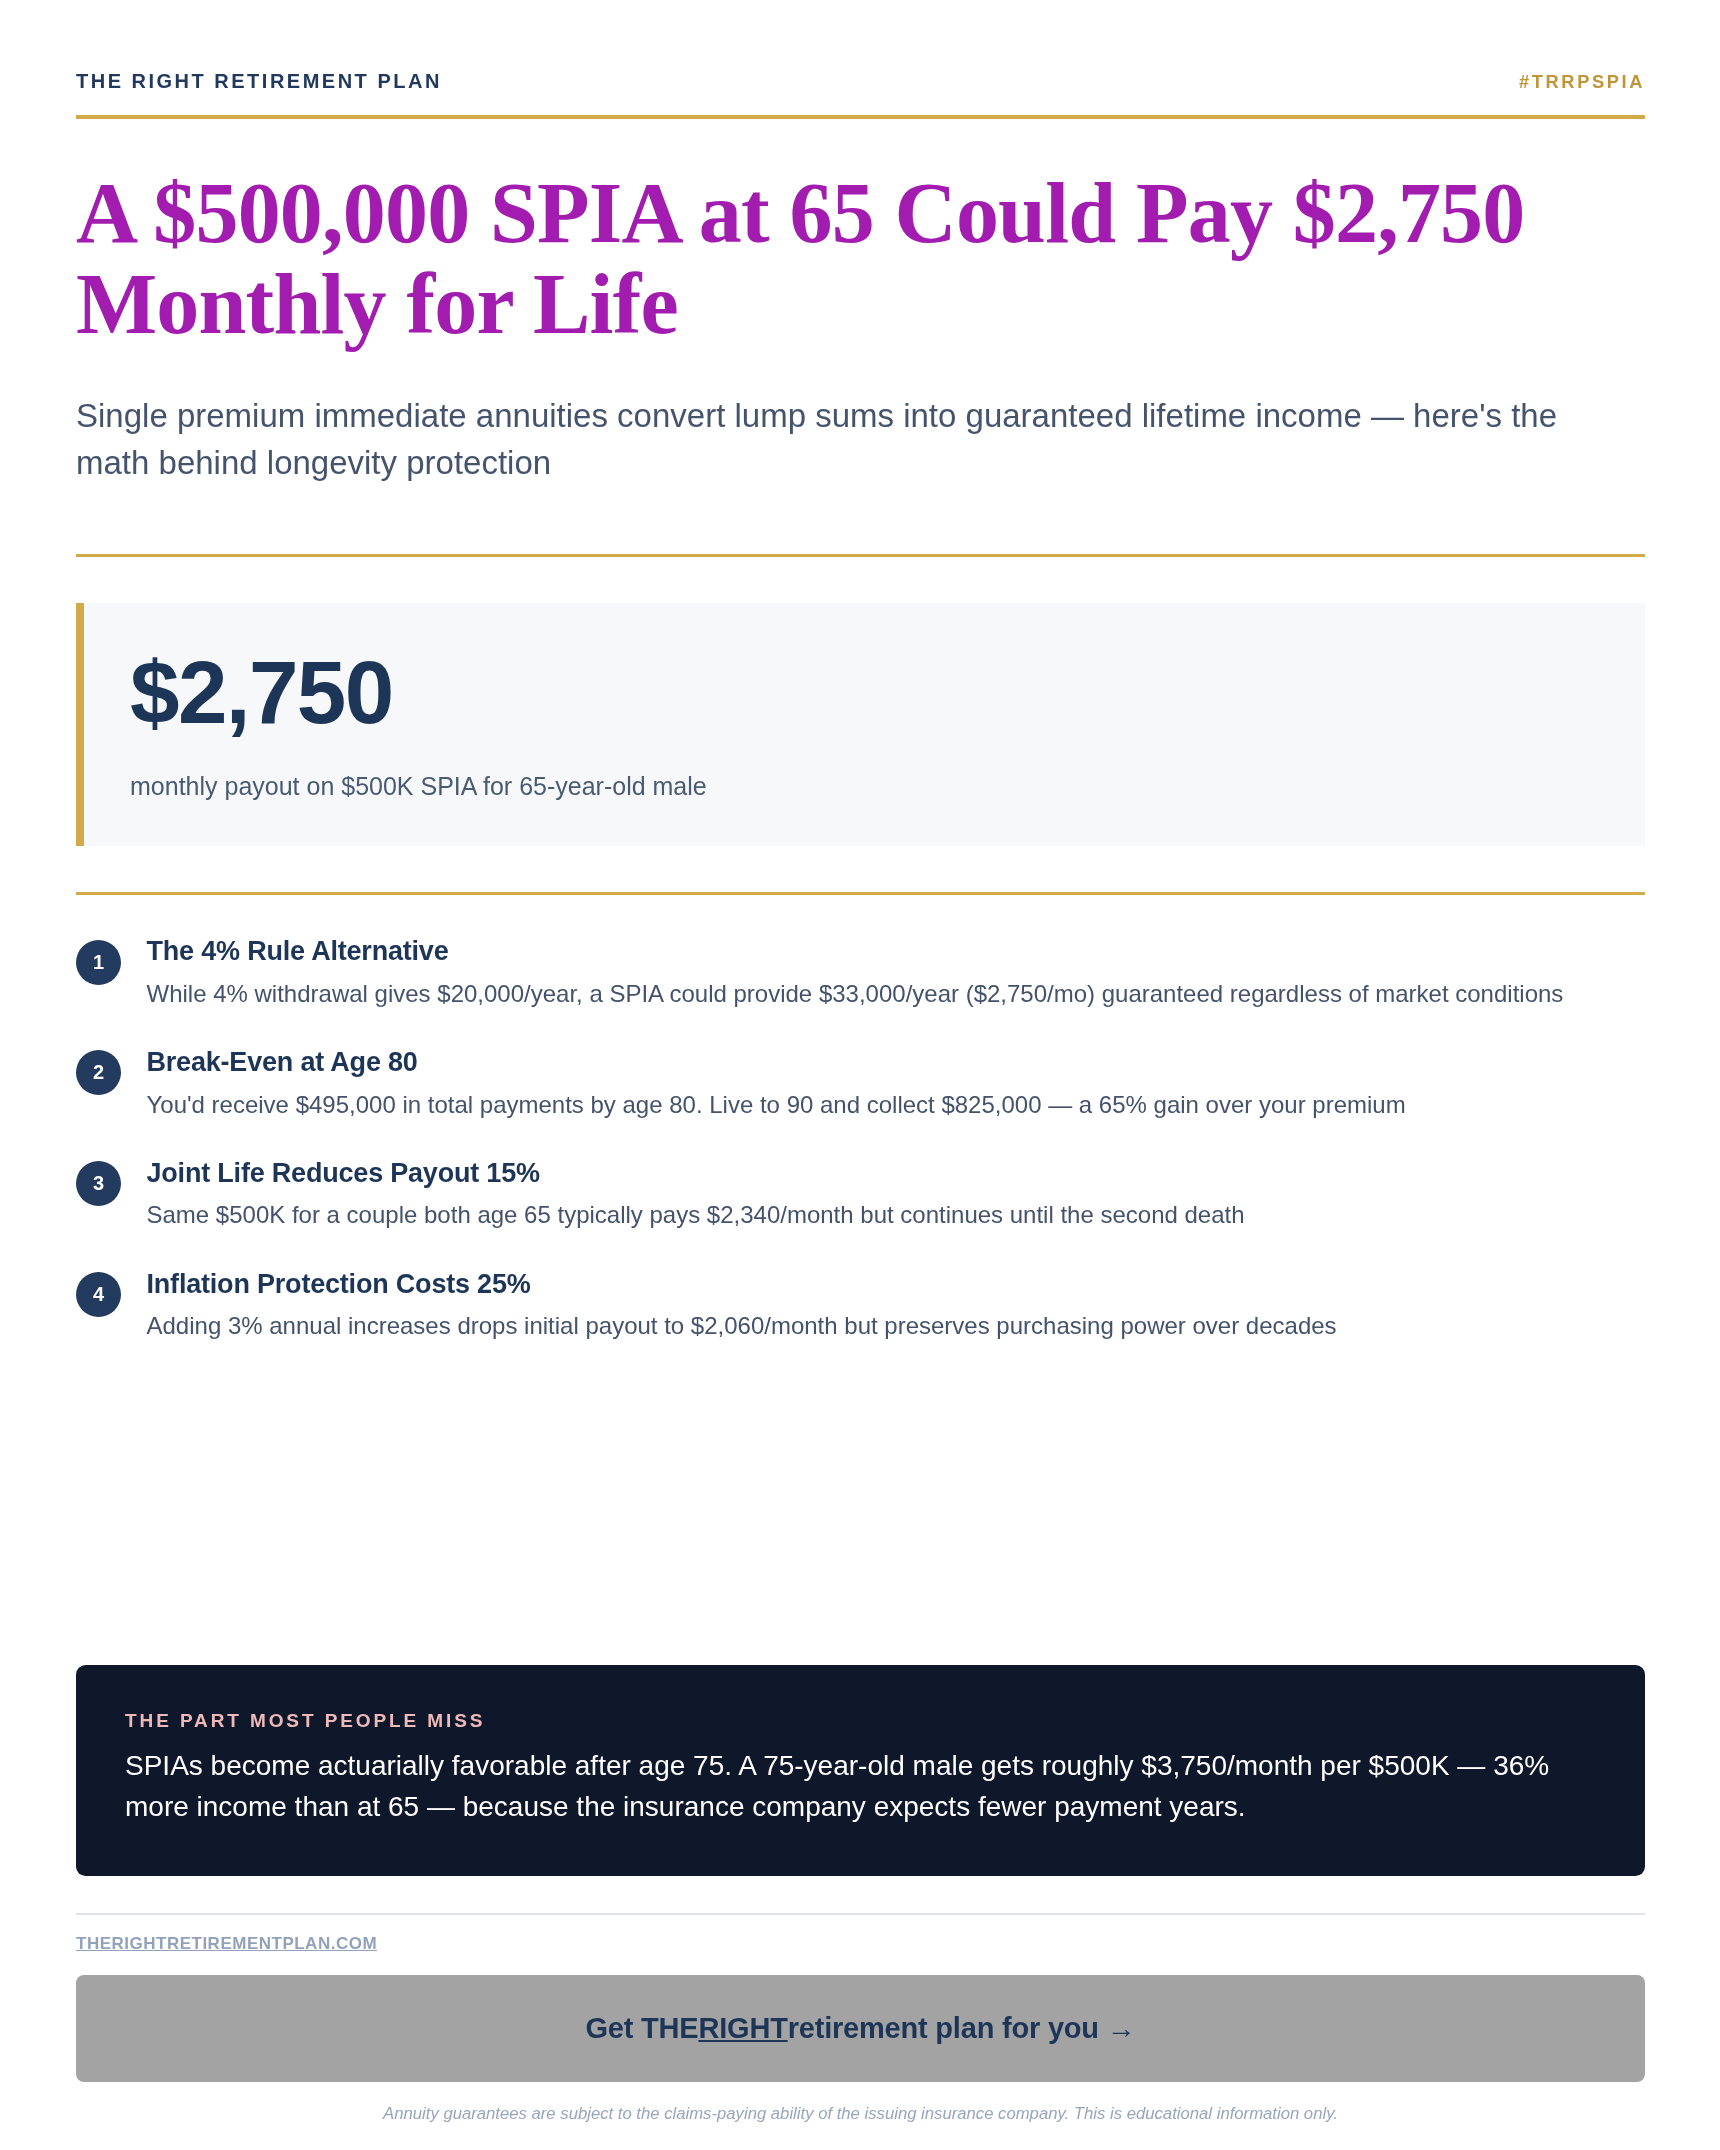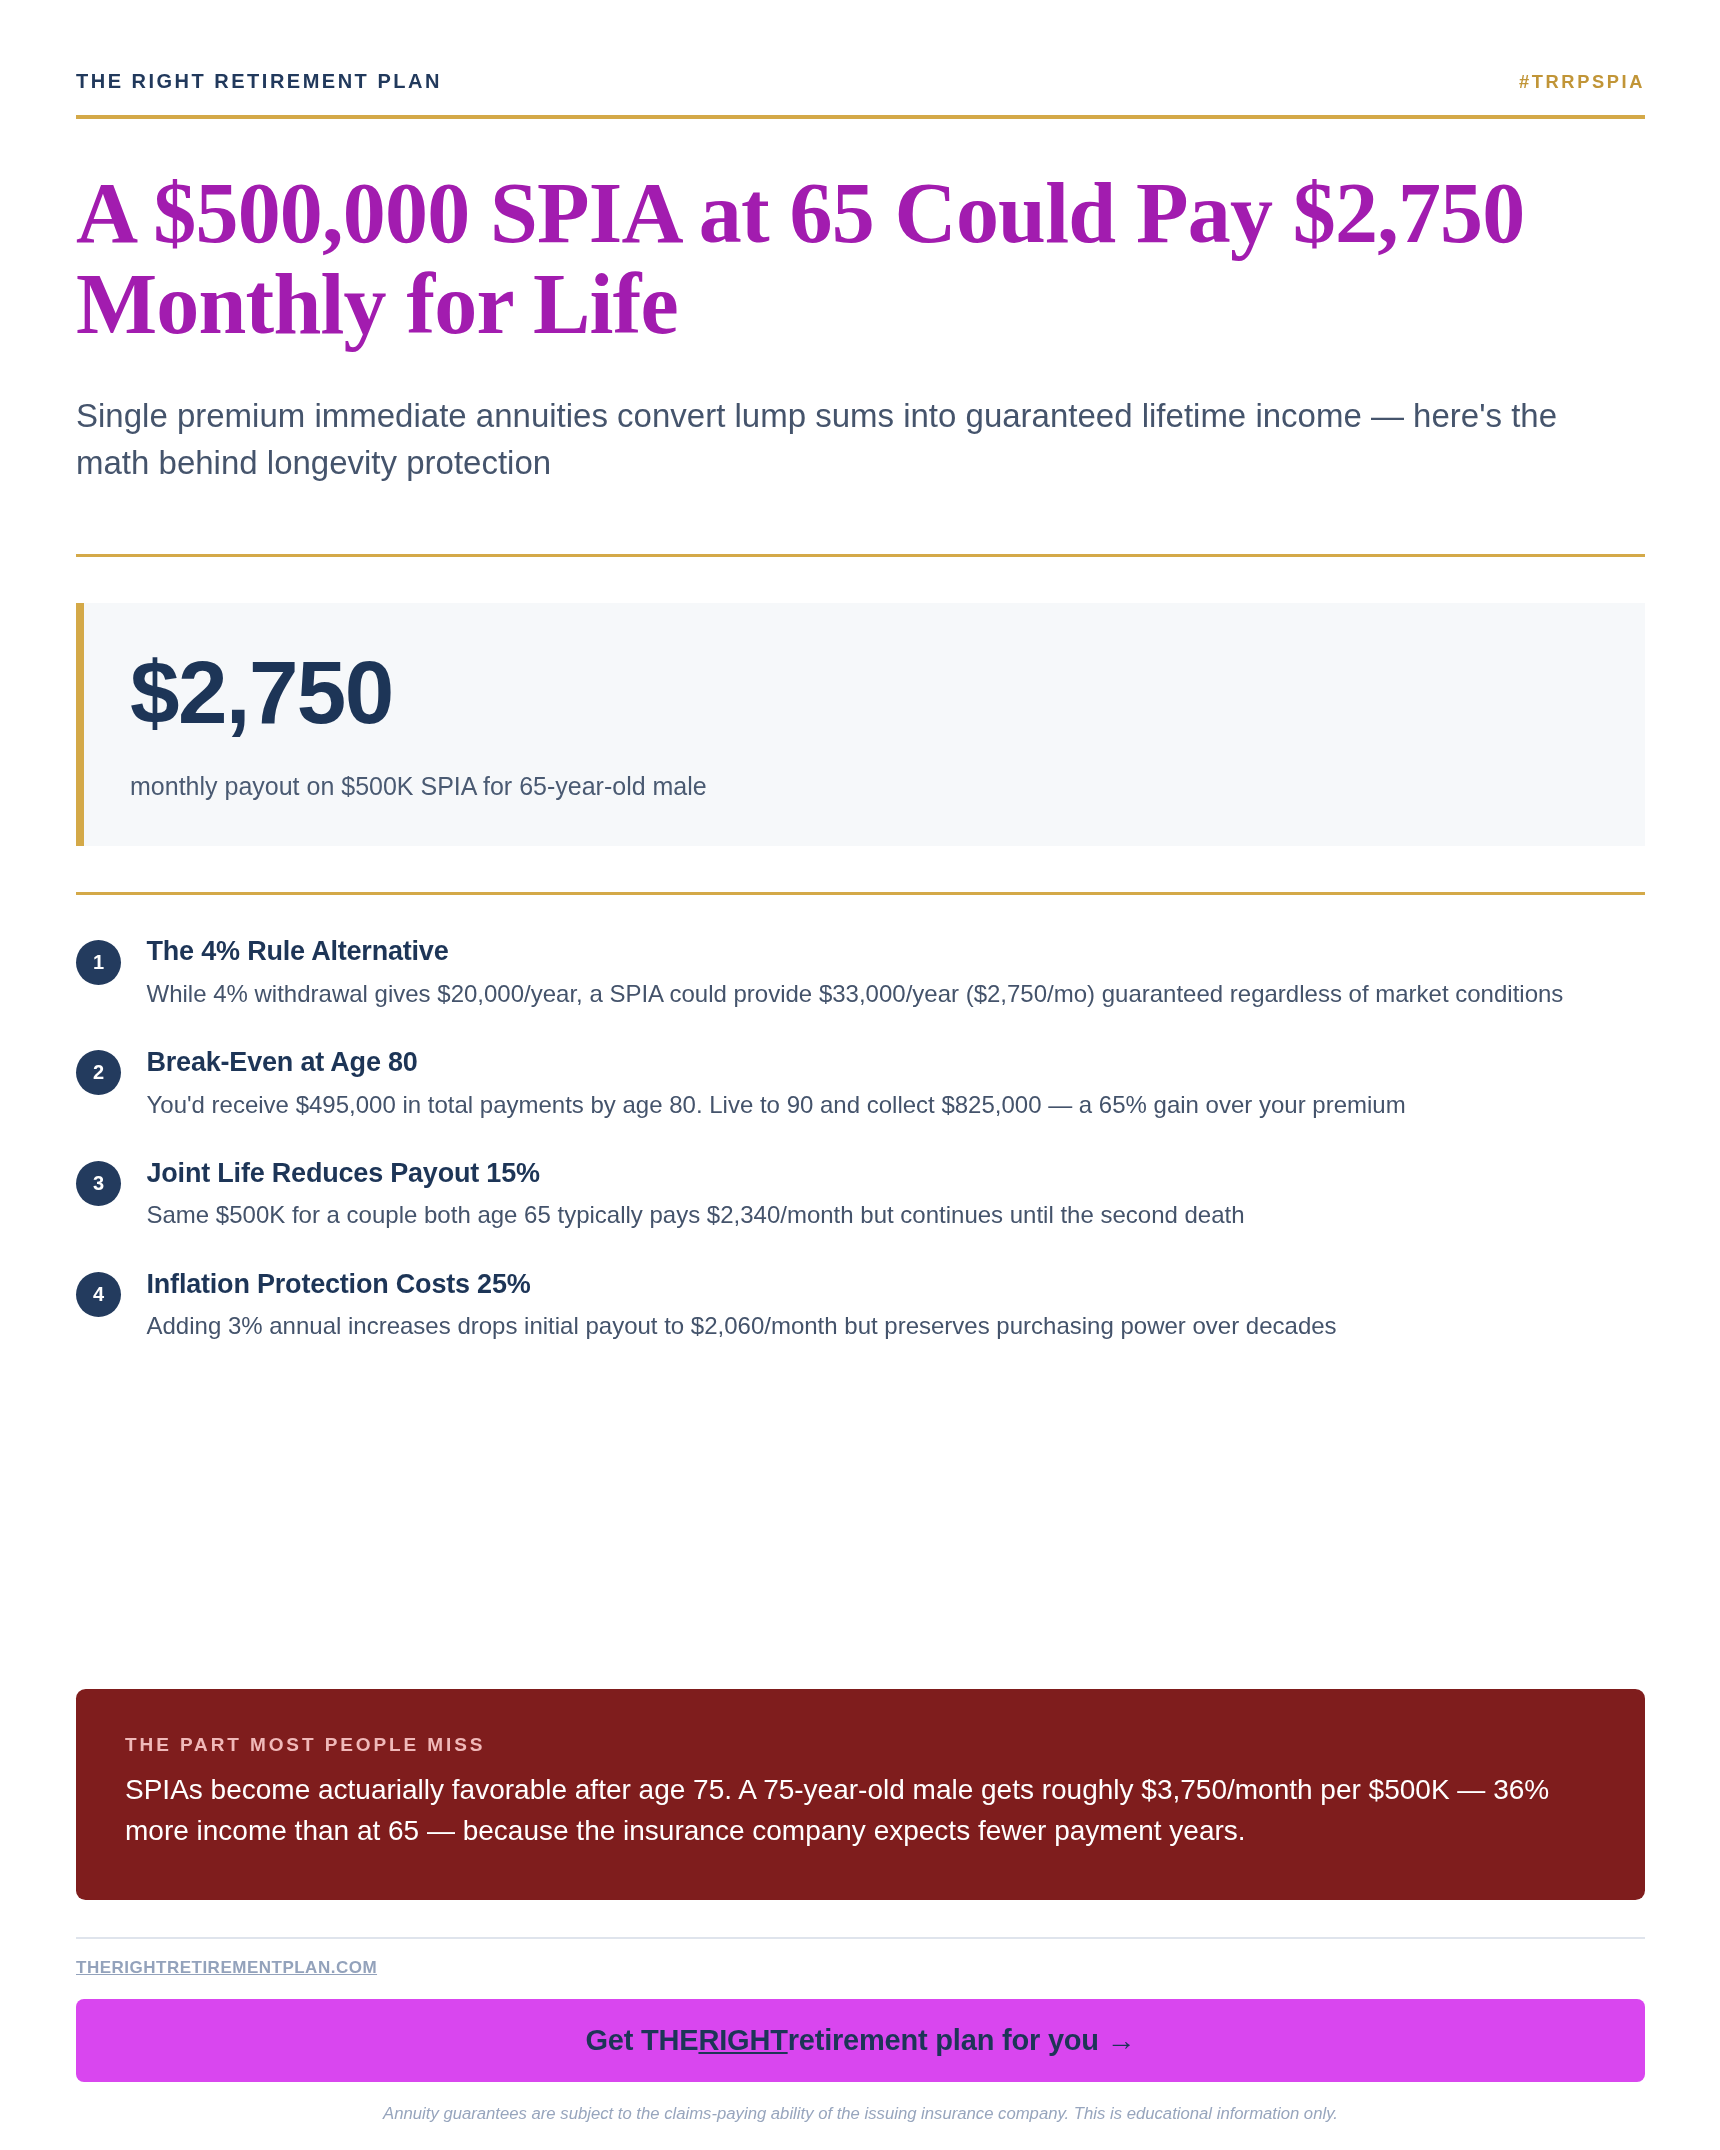--- a/index.html
+++ b/index.html
@@ -154,21 +154,21 @@
     color: #44536b;
     margin-top: 10.4px;
     line-height: 1.35;
     font-weight: 400;
   }
 
   .spacer { flex: 1 1 auto; }
 
   
   .callout {
-    background: #7f1d1d;
+    background: #0f172a;
     border-radius: 9.6px;
     padding: 45px 49px 49px 49px;
     margin-bottom: 37px;
   }
 
   .callout-label {
     color: #f0b9b9;
     font-size: 19px;
     font-weight: 700;
     letter-spacing: 2.9px;
@@ -199,23 +199,23 @@
   .meta-left, .meta-right {
     font-size: 17px;
     font-weight: 700;
     letter-spacing: 0.5px;
     color: #93a2bb;
     text-transform: uppercase;
     text-decoration: underline;
   }
 
   .cta {
-    background: #d946ef;
+    background: #a3a3a3;
     border-radius: 8px;
-    height: 83px;
+    height: 107px;
     display: flex;
     align-items: center;
     justify-content: center;
     color: #1d3557;
     font-size: 29px;
     font-weight: 700;
     letter-spacing: -0.2px;
     border: none;
     width: 100%;
     cursor: pointer;

